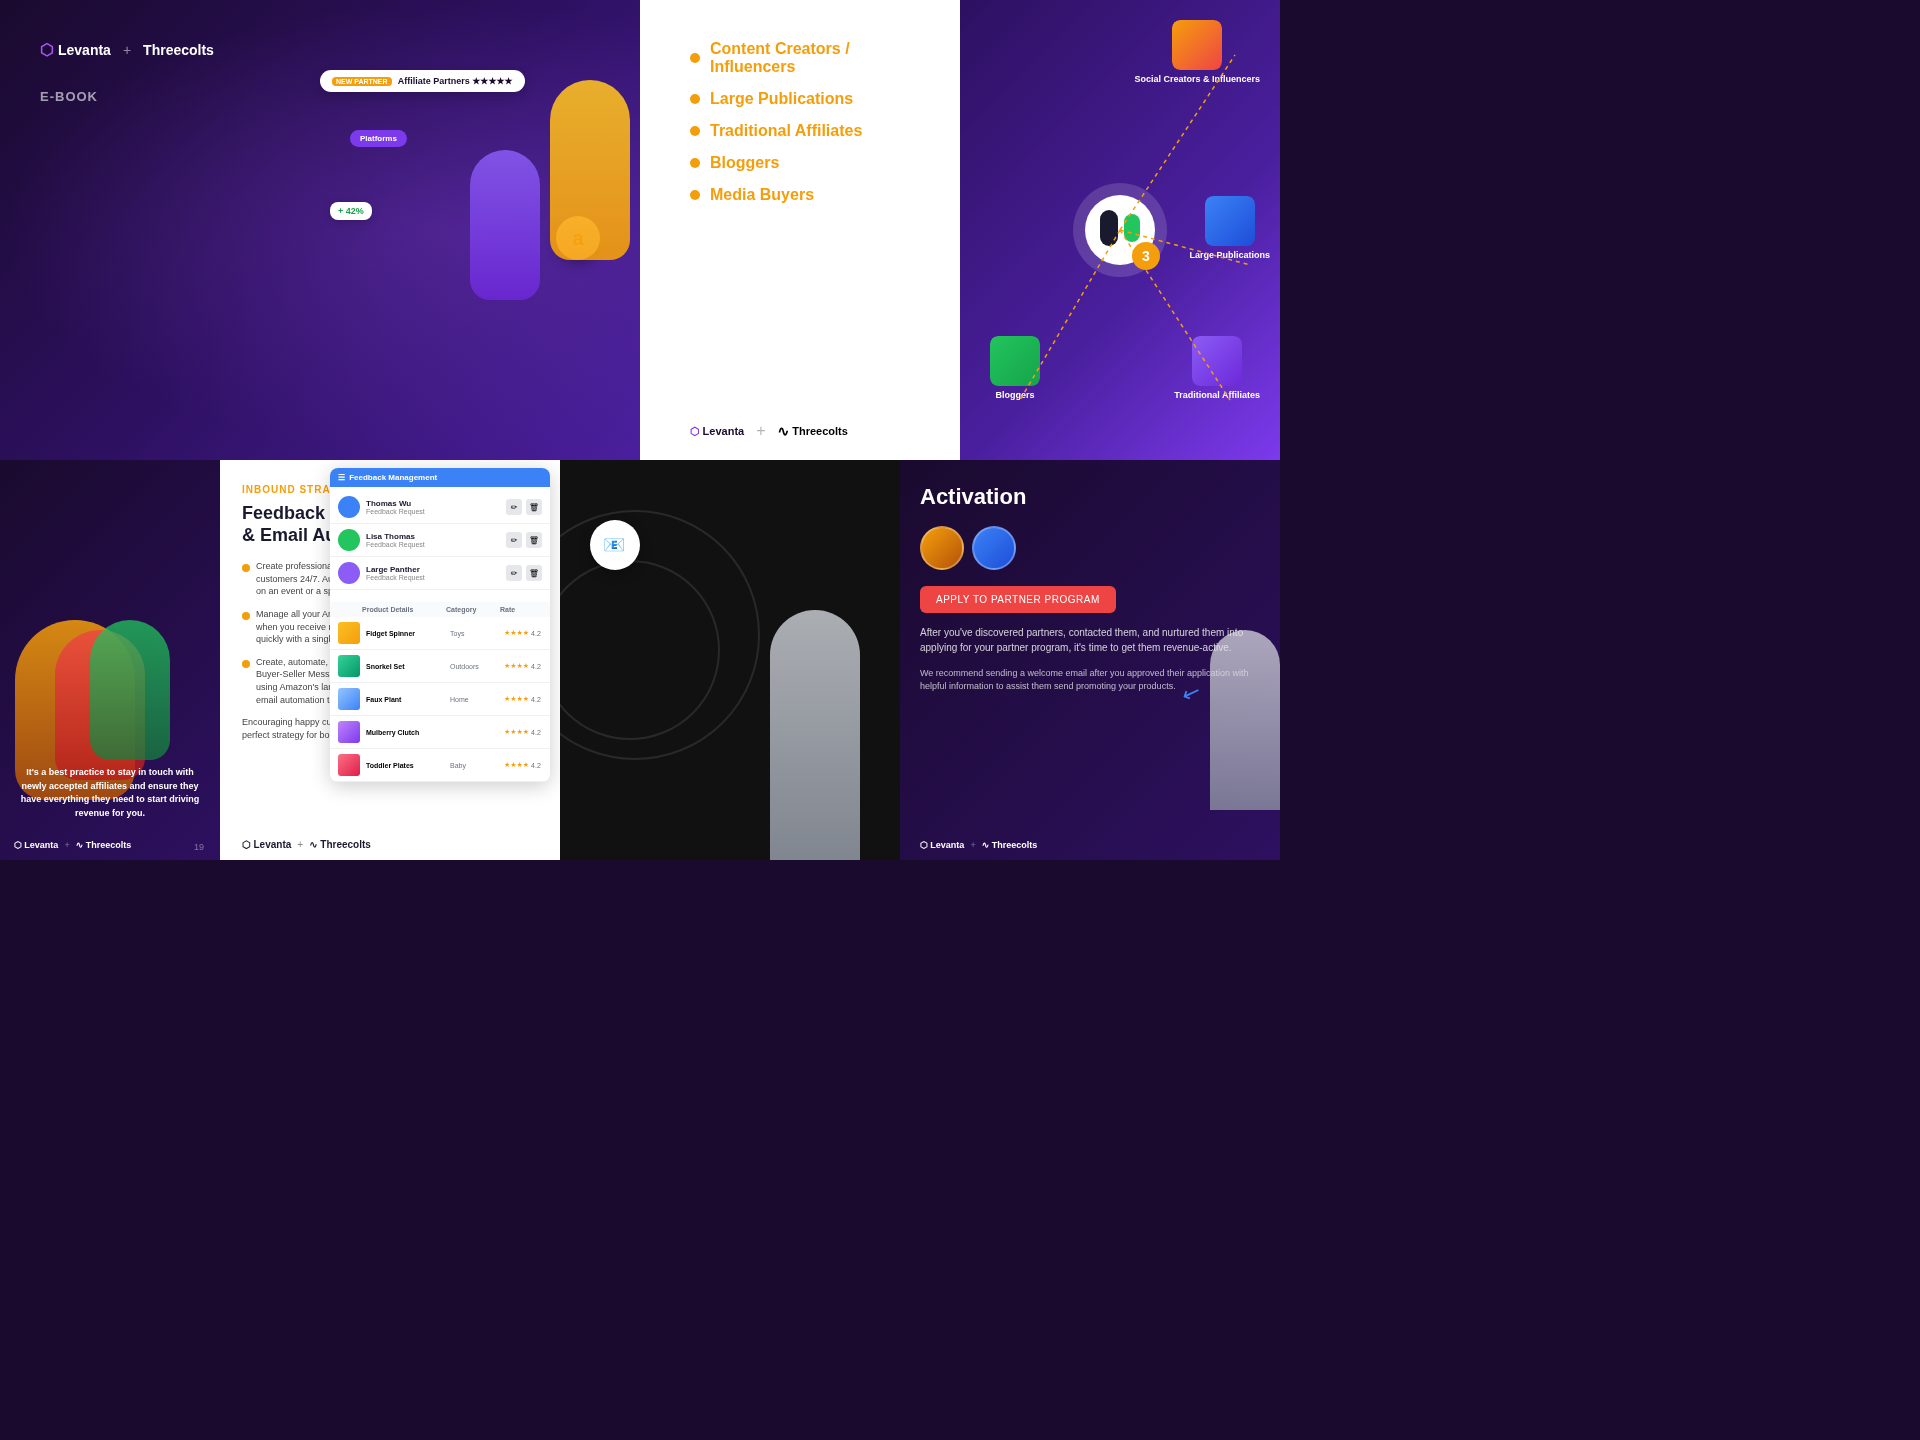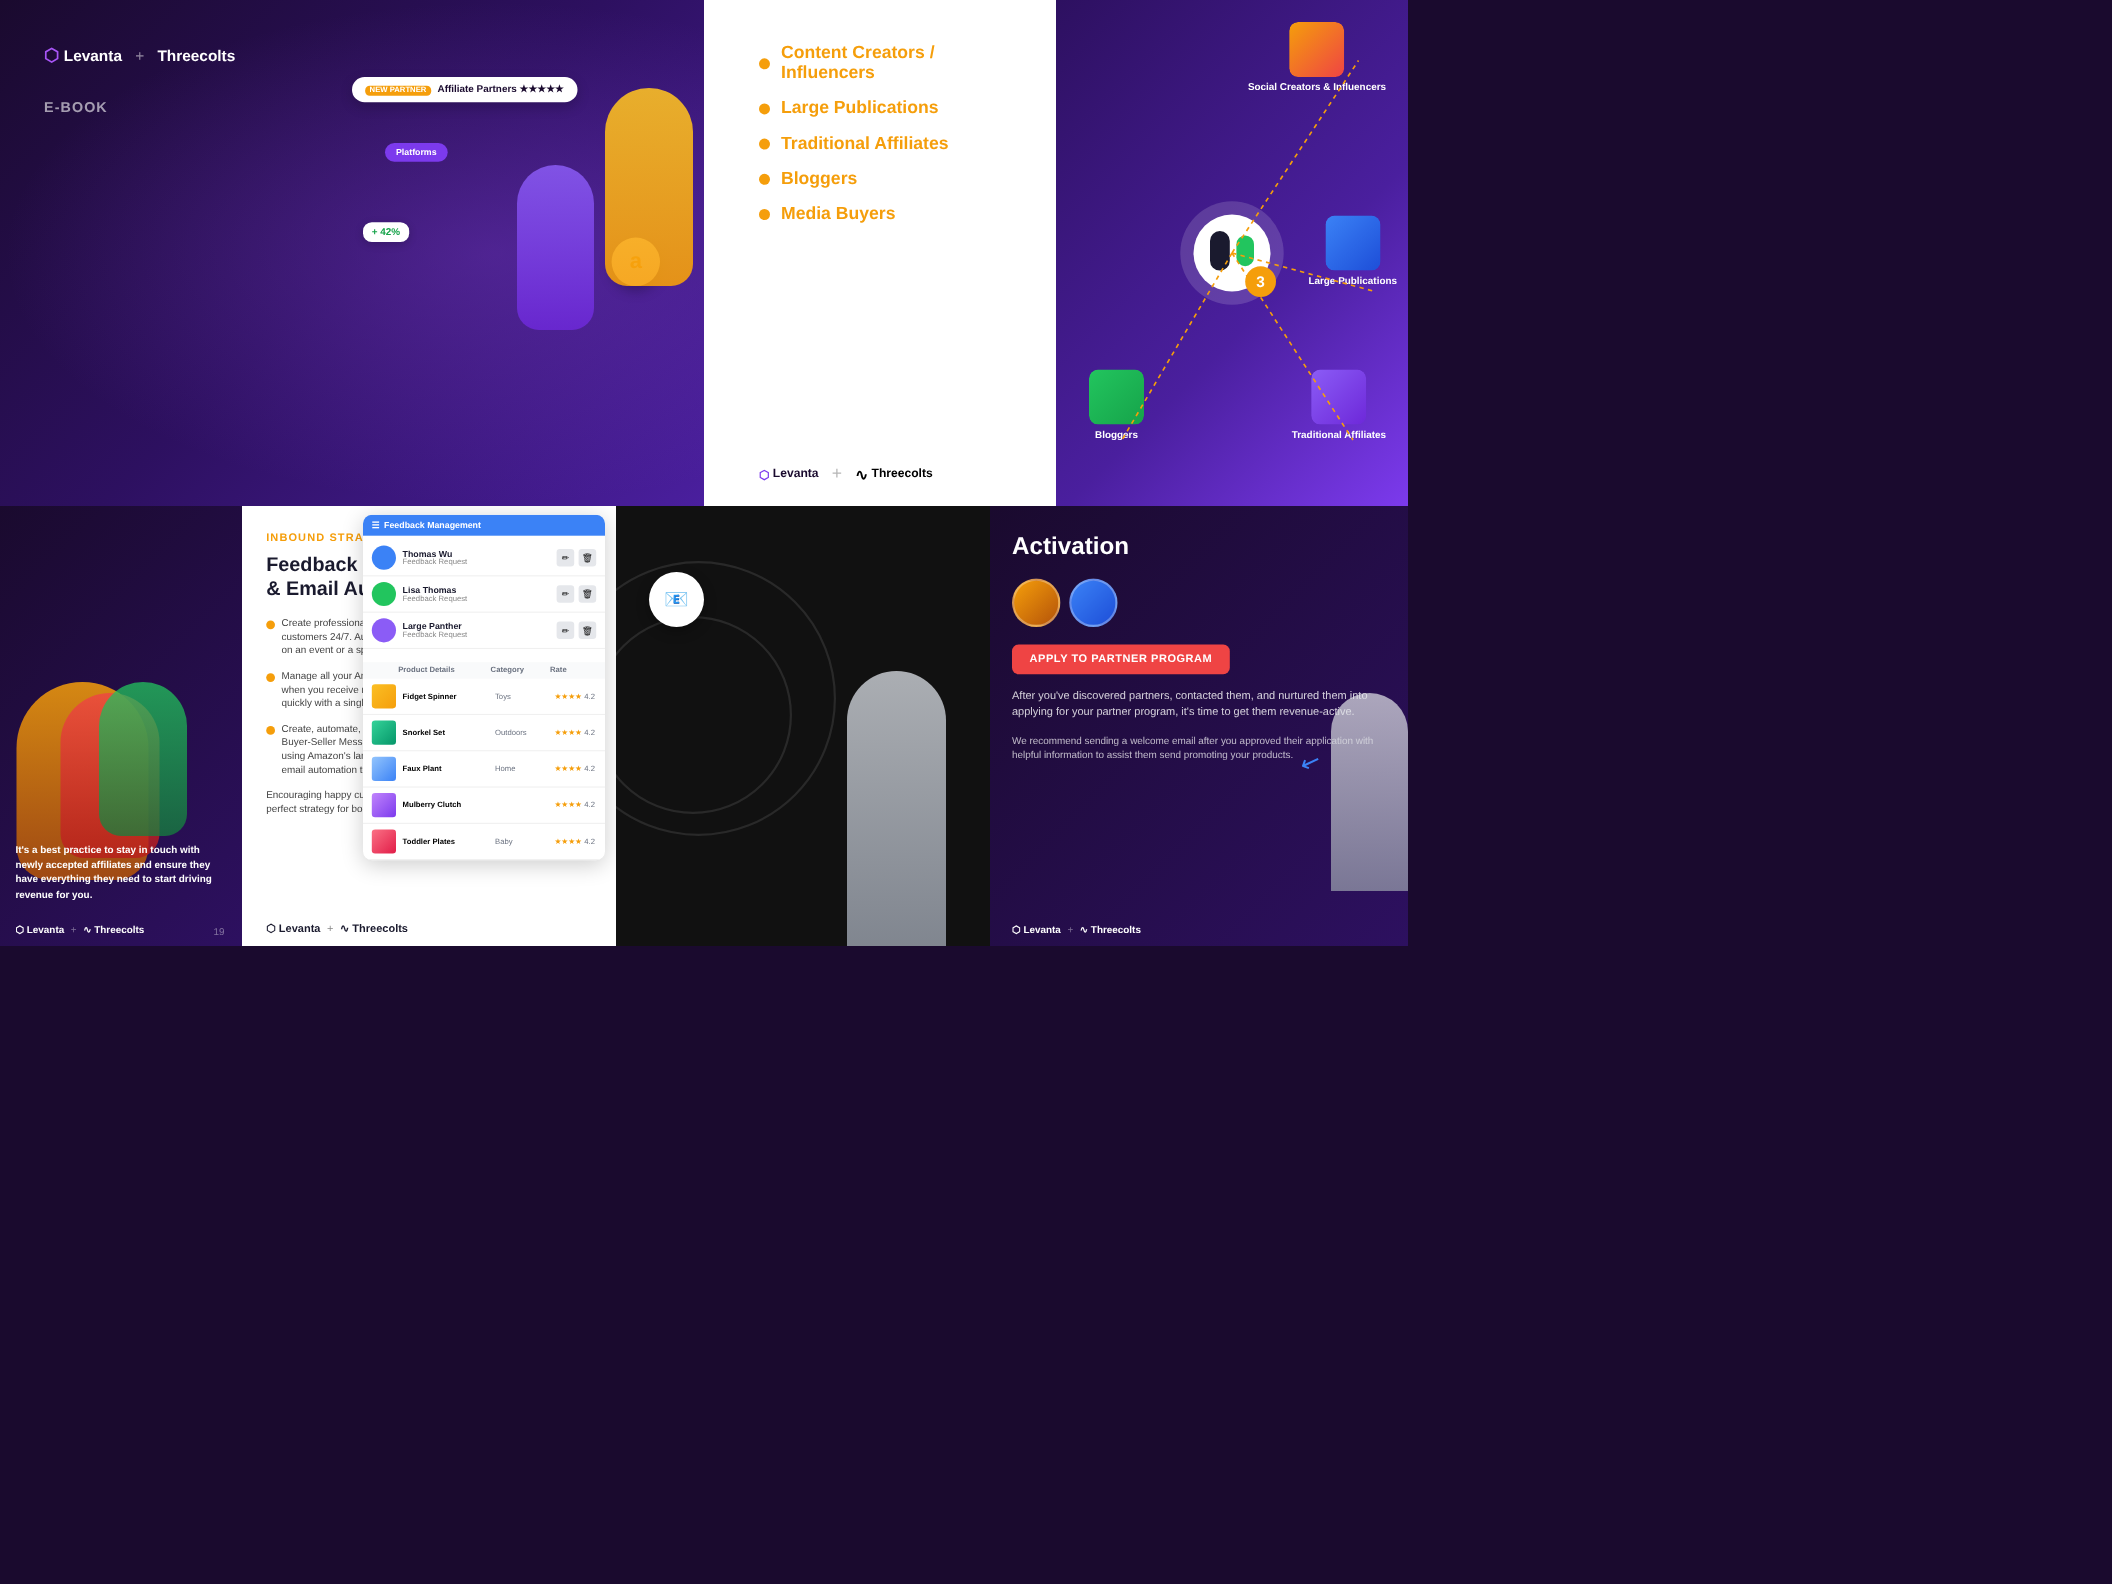--- a/index.html
+++ b/index.html
@@ -491,21 +491,21 @@
     .act-avatar-1 { background: linear-gradient(135deg, #f59e0b, #b45309); }
     .act-avatar-2 { background: linear-gradient(135deg, #3b82f6, #1d4ed8); }
 
     .apply-btn {
       display: inline-block;
       background: #ef4444;
       color: white;
       border-radius: 6px;
       padding: 8px 16px;
       font-size: 10px;
-      font-weight: 700;
+      font-weight: 400;
       letter-spacing: 0.5px;
       margin-bottom: 12px;
       text-transform: uppercase;
     }
 
     .activation-desc {
       font-size: 10px;
       color: rgba(255,255,255,0.8);
       line-height: 1.5;
       margin-bottom: 12px;
@@ -694,21 +694,21 @@
 
   <div class="panels-row2">
 
     <div class="panel-bottom-left">
       <div style="position:absolute;bottom:0;left:0;right:0;top:0;background:linear-gradient(135deg,#1a0a2e,#2d1060);"></div>
 
       <div style="position:absolute;bottom:60px;left:15px;width:120px;height:180px;background:linear-gradient(180deg,#f59e0b,#b45309);border-radius:60px 60px 30px 30px;opacity:0.85;"></div>
       <div style="position:absolute;bottom:80px;left:55px;width:90px;height:150px;background:linear-gradient(180deg,#ef4444,#b91c1c);border-radius:45px 45px 22px 22px;opacity:0.8;"></div>
       <div style="position:absolute;bottom:100px;left:90px;width:80px;height:140px;background:linear-gradient(180deg,#22c55e,#15803d);border-radius:40px 40px 20px 20px;opacity:0.75;"></div>
       <div style="position:absolute;bottom:40px;left:14px;right:14px;">
-        <p style="color:white;font-size:9px;font-weight:600;line-height:1.5;">It's a best practice to stay in touch with newly accepted affiliates and ensure they have everything they need to start driving revenue for you.</p>
+        <p style="color:white;font-size:9px;font-weight:600;line-height:1.5;text-align:center;">It's a best practice to stay in touch with newly accepted affiliates and ensure they have everything they need to start driving revenue for you.</p>
       </div>
       <div class="page-num">19</div>
 
       <div style="position:absolute;bottom:10px;left:14px;display:flex;align-items:center;gap:6px;">
         <span style="color:white;font-size:9px;font-weight:700;">⬡ Levanta</span>
         <span style="color:rgba(255,255,255,0.4);font-size:9px;">+</span>
         <span style="color:white;font-size:9px;font-weight:700;">∿ Threecolts</span>
       </div>
     </div>
 

